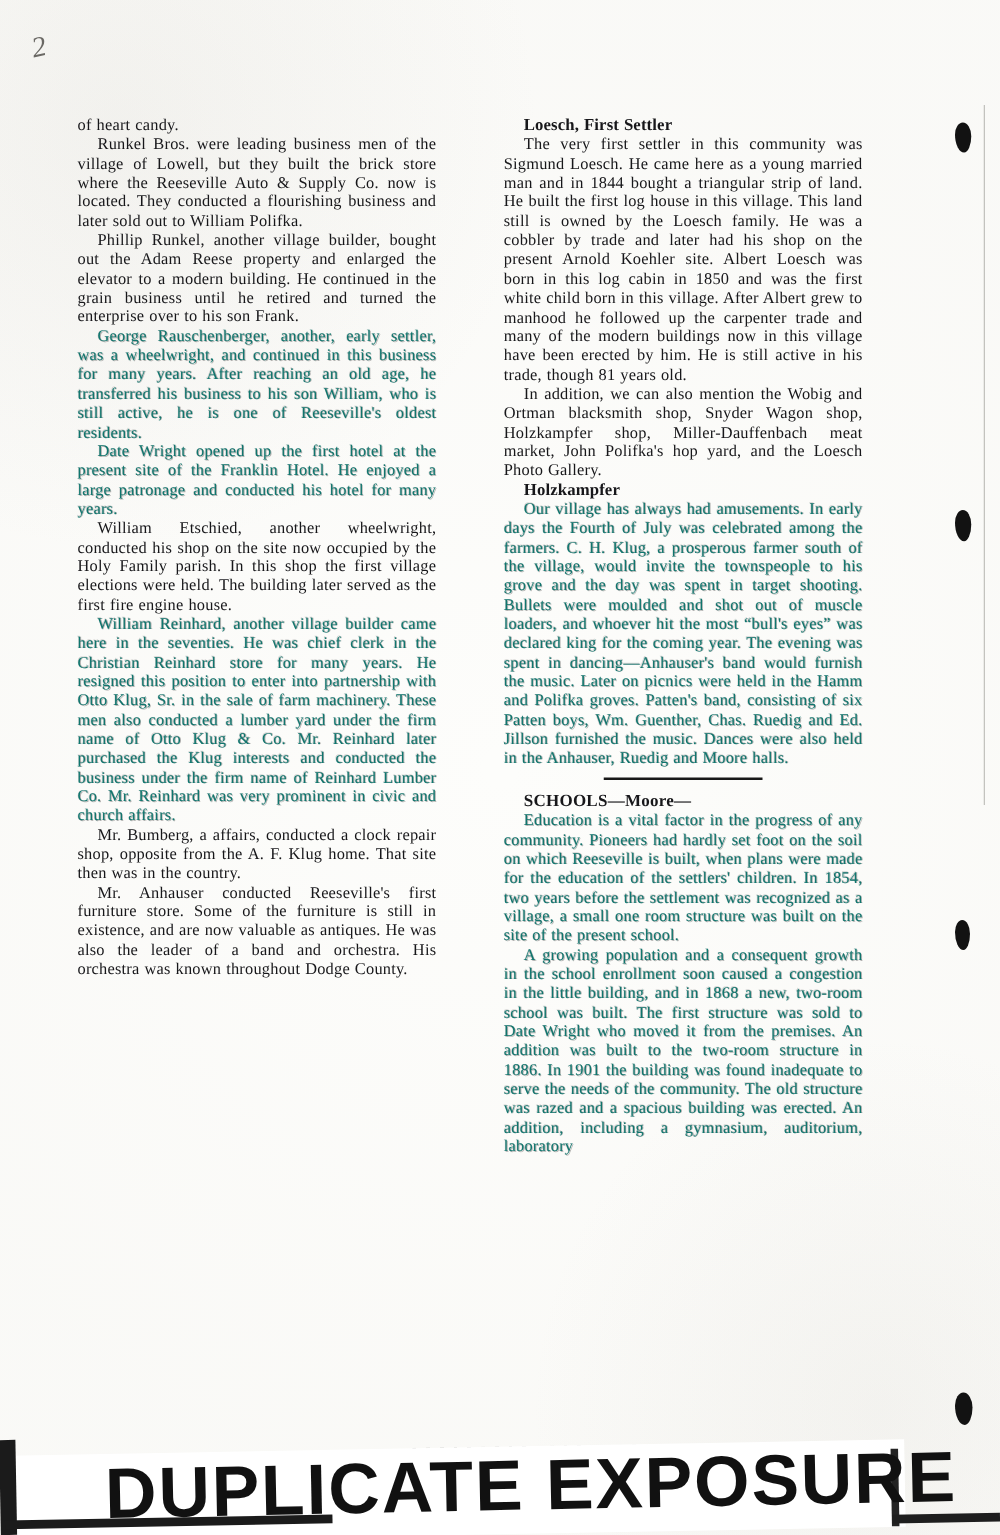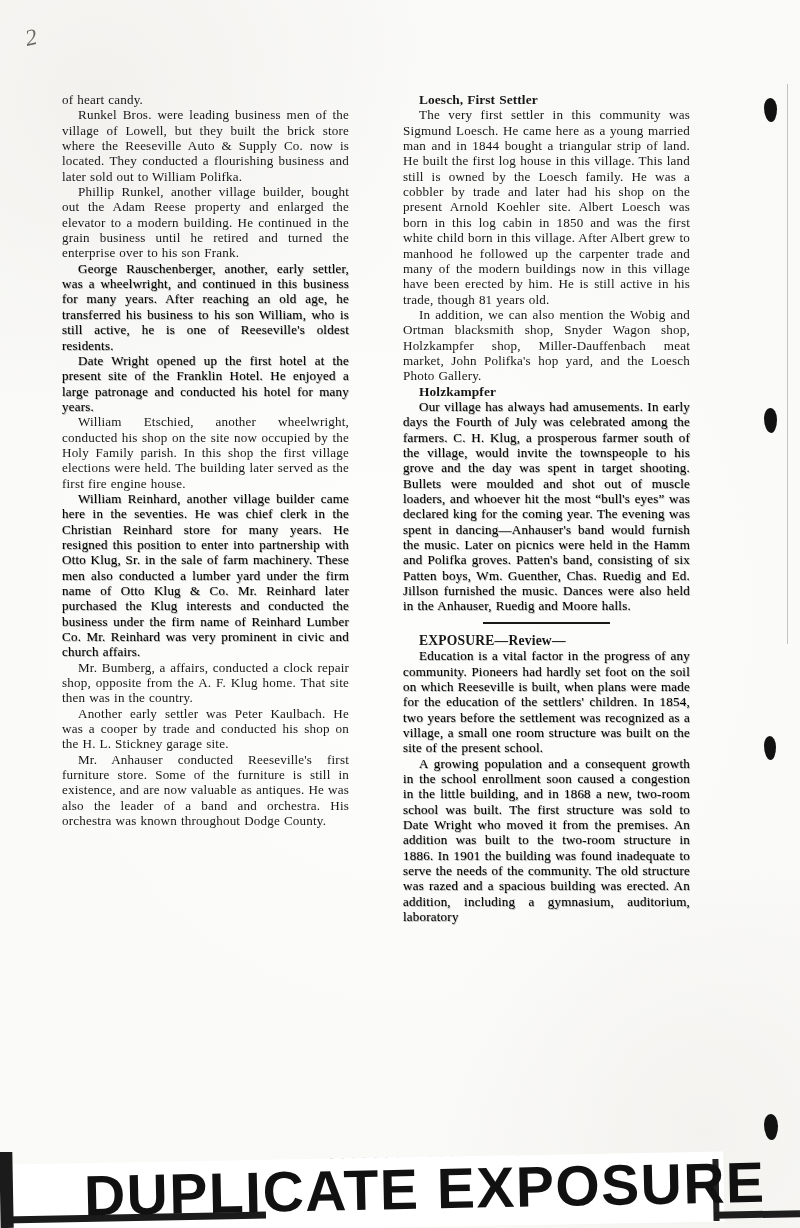--- a/index.html
+++ b/index.html
@@ -98,21 +98,21 @@
     position: absolute;
     left: 80px;
     top: 8px;
     width: 127px;
     height: 2.4px;
     background: #181818;
   }
 
   
   .ghost {
-    color: #000000;
+    color: #0f766e;
     text-shadow: 0.7px 0.5px 0 rgba(60,60,60,0.38), -0.5px -0.4px 0 rgba(90,90,90,0.25);
   }
 
   
   .blob {
     position: absolute;
     background: #121212;
     border-radius: 48% 52% 44% 56% / 40% 46% 54% 60%;
   }
 
@@ -212,42 +212,41 @@
     <div class="col col-left">
       <div id="left-body">
           <p class="noindent">of heart candy.</p>
           <p>Runkel Bros. were leading business men of the village of Lowell, but they built the brick store where the Reeseville Auto &amp; Supply Co. now is located. They conducted a flourishing business and later sold out to William Polifka.</p>
           <p>Phillip Runkel, another village builder, bought out the Adam Reese property and enlarged the elevator to a modern building. He continued in the grain business until he retired and turned the enterprise over to his son Frank.</p>
           <p class=" ghost">George Rauschenberger, another, early settler, was a wheelwright, and continued in this business for many years. After reaching an old age, he transferred his business to his son William, who is still active, he is one of Reeseville's oldest residents.</p>
           <p class=" ghost">Date Wright opened up the first hotel at the present site of the Franklin Hotel. He enjoyed a large patronage and conducted his hotel for many years.</p>
           <p>William Etschied, another wheelwright, conducted his shop on the site now occupied by the Holy Family parish. In this shop the first village elections were held. The building later served as the first fire engine house.</p>
           <p class=" ghost">William Reinhard, another village builder came here in the seventies. He was chief clerk in the Christian Reinhard store for many years. He resigned this position to enter into partnership with Otto Klug, Sr. in the sale of farm machinery. These men also conducted a lumber yard under the firm name of Otto Klug &amp; Co. Mr. Reinhard later purchased the Klug interests and conducted the business under the firm name of Reinhard Lumber Co. Mr. Reinhard was very prominent in civic and church affairs.</p>
           <p>Mr. Bumberg, a affairs, conducted a clock repair shop, opposite from the A. F. Klug home. That site then was in the country.</p>
-          <p>Another early settler was Peter Kaulbach. He was a cooper by trade and conducted his shop on the H. L. Stickney garage site.</p>
           <p>Mr. Anhauser conducted Reeseville's first furniture store. Some of the furniture is still in existence, and are now valuable as antiques. He was also the leader of a band and orchestra. His orchestra was known throughout Dodge County.</p>
         </div>
     </div>
 
     <div class="col col-right">
       <p class="head">Loesch, First Settler</p>
       <div id="right-body-1">
           <p>The very first settler in this community was Sigmund Loesch. He came here as a young married man and in 1844 bought a triangular strip of land. He built the first log house in this village. This land still is owned by the Loesch family. He was a cobbler by trade and later had his shop on the present Arnold Koehler site. Albert Loesch was born in this log cabin in 1850 and was the first white child born in this village. After Albert grew to manhood he followed up the carpenter trade and many of the modern buildings now in this village have been erected by him. He is still active in his trade, though 81 years old.</p>
           <p>In addition, we can also mention the Wobig and Ortman blacksmith shop, Snyder Wagon shop, Holzkampfer shop, Miller-Dauffenbach meat market, John Polifka's hop yard, and the Loesch Photo Gallery.</p>
         </div>
 
       <p class="head">Holzkampfer</p>
       <div id="right-body-2">
           <p class=" ghost">Our village has always had amusements. In early days the Fourth of July was celebrated among the farmers. C. H. Klug, a prosperous farmer south of the village, would invite the townspeople to his grove and the day was spent in target shooting. Bullets were moulded and shot out of muscle loaders, and whoever hit the most “bull's eyes” was declared king for the coming year. The evening was spent in dancing—Anhauser's band would furnish the music. Later on picnics were held in the Hamm and Polifka groves. Patten's band, consisting of six Patten boys, Wm. Guenther, Chas. Ruedig and Ed. Jillson furnished the music. Dances were also held in the Anhauser, Ruedig and Moore halls.</p>
         </div>
 
       <div class="rule-wrap">
         <div class="rule"></div>
       </div>
 
-      <p class="head-left">EXPOSURE—Review—</p>
+      <p class="head-left">SCHOOLS—Moore—</p>
       <div id="right-body-3">
           <p class=" ghost">Education is a vital factor in the progress of any community. Pioneers had hardly set foot on the soil on which Reeseville is built, when plans were made for the education of the settlers' children. In 1854, two years before the settlement was recognized as a village, a small one room structure was built on the site of the present school.</p>
           <p class=" ghost">A growing population and a consequent growth in the school enrollment soon caused a congestion in the little building, and in 1868 a new, two-room school was built. The first structure was sold to Date Wright who moved it from the premises. An addition was built to the two-room structure in 1886. In 1901 the building was found inadequate to serve the needs of the community. The old structure was razed and a spacious building was erected. An addition, including a gymnasium, auditorium, laboratory</p>
         </div>
     </div>
   </div>
 
   <div id="margin-marks">
       <div class="blob" style="left: 764px; top: 98px; width: 13px; height: 24px;"></div>
       <div class="blob" style="left: 764px; top: 408px; width: 13px; height: 25px;"></div>

